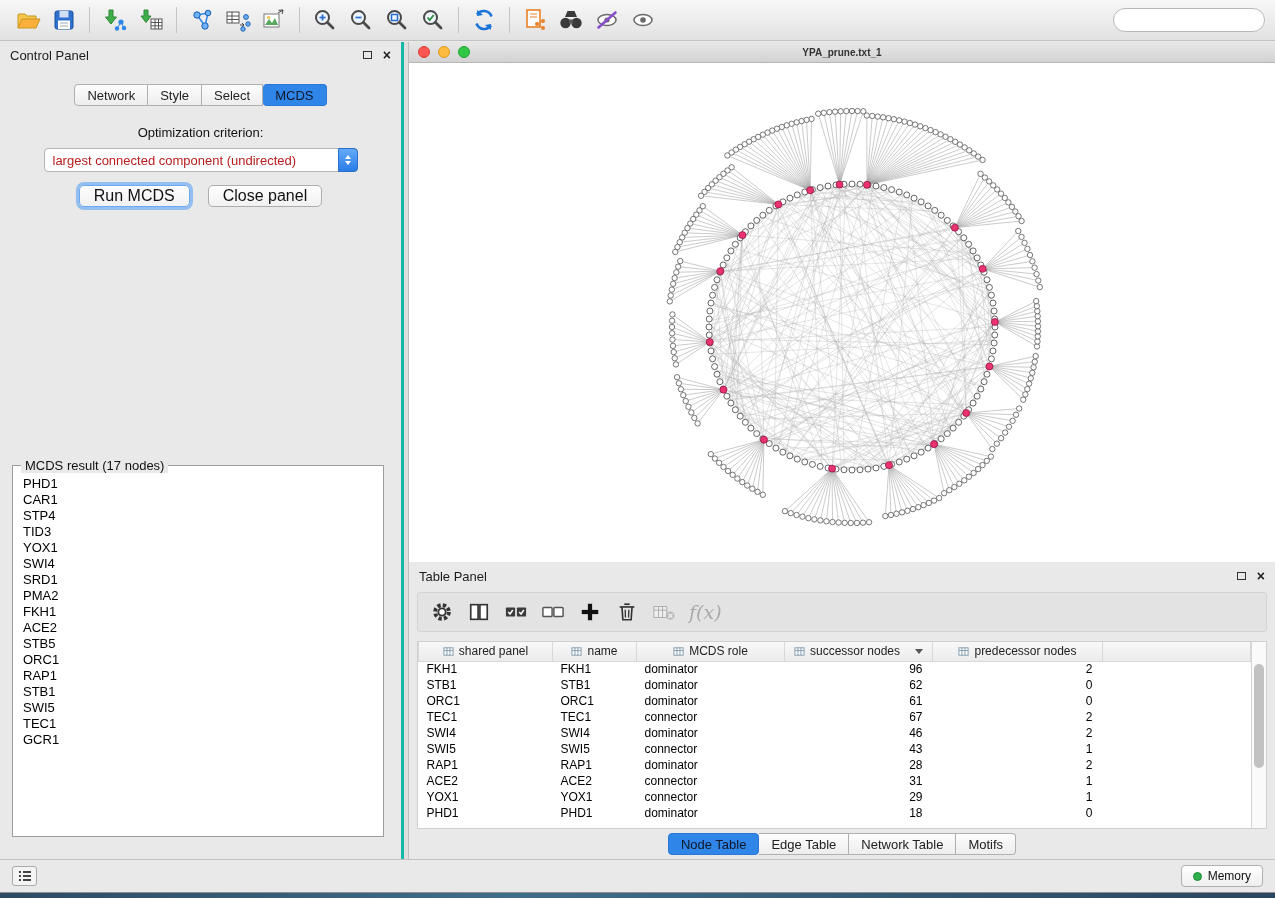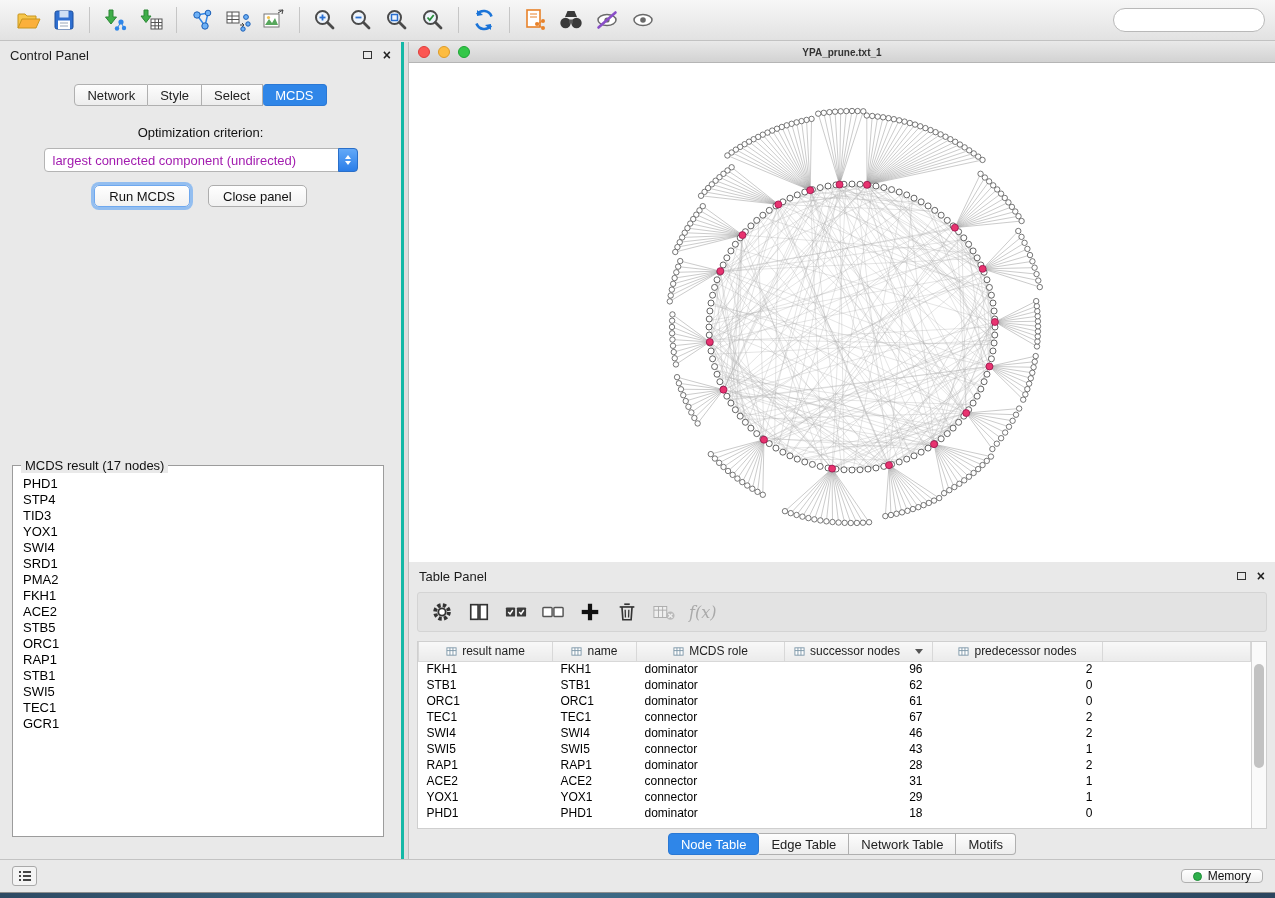--- a/index.html
+++ b/index.html
@@ -17,28 +17,28 @@
   
   .control-panel{position:absolute;left:0;top:42px;width:404px;bottom:33px;background:#e9e9e9;border-right:3px solid #14b8a6}
   .panel-header{height:26px;display:flex;align-items:center;padding:0 10px;font-size:13px;color:#1c1c1c}
   .win-icons{margin-left:auto;display:flex;gap:11px;align-items:center}
   .float-box{width:9px;height:8px;border:1.5px solid #333;display:inline-block}
   .close-x{font-size:14px;font-weight:bold;color:#222;line-height:1}
   .cp-tabs{display:flex;justify-content:center;margin-top:16px}
   .seg-tab{font-size:13px;padding:0 12px;border:1px solid #b0b0b0;border-left:none;background:linear-gradient(#fdfdfd,#ededed);color:#222;height:22px;display:flex;align-items:center}
   .seg-tab.first{border-left:1px solid #b0b0b0;border-radius:4px 0 0 4px}
   .seg-tab.last{border-radius:0 4px 4px 0}
-  .seg-tab.active{background:#2f86e8;border-color:#2a78d4;color:#ffffff;border-radius:4px}
+  .seg-tab.active{background:#2f86e8;border-color:#2a78d4;color:#0f172a;border-radius:4px}
   .opt-label{margin-top:19px;text-align:center;font-size:13px;color:#111}
-  .dropdown{margin:8px auto 0;width:314px;height:24px;background:#fff;border:1px solid #b4b4b4;border-radius:4px;display:flex;align-items:center;position:relative;font-size:13px;padding-left:8px;color:#a21caf}
+  .dropdown{margin:8px auto 0;width:314px;height:24px;background:#fff;border:1px solid #b4b4b4;border-radius:4px;display:flex;align-items:center;position:relative;font-size:13px;padding-left:8px;color:#b91c1c}
   .dd-cap{position:absolute;right:-1px;top:-1px;height:24px;width:20px;border-radius:0 4px 4px 0;background:linear-gradient(#63a9f8,#2a7de8);display:flex;flex-direction:column;align-items:center;justify-content:center;gap:2px;border:1px solid #2a6fc9}
   .tri-up{width:0;height:0;border-left:3.5px solid transparent;border-right:3.5px solid transparent;border-bottom:4px solid #fff}
   .tri-down{width:0;height:0;border-left:3.5px solid transparent;border-right:3.5px solid transparent;border-top:4px solid #fff}
   .btn-row{display:flex;justify-content:center;gap:18px;margin-top:13px}
-  .push-btn{font-size:13px;height:22px;padding:0 14px;background:linear-gradient(#ffffff,#f1f1f1);border:1px solid #adadad;border-radius:5px;color:#111;display:flex;align-items:center;cursor:default}
+  .push-btn{font-size:16px;height:22px;padding:0 14px;background:linear-gradient(#ffffff,#f1f1f1);border:1px solid #adadad;border-radius:5px;color:#111;display:flex;align-items:center;cursor:default}
   .push-btn.focused{box-shadow:0 0 0 3px rgba(77,155,245,.55);border-color:#6ea8ef}
   .result-box{position:absolute;left:12px;top:423px;width:372px;height:372px;border:1px solid #9c9c9c;background:#fff}
   .result-legend{position:absolute;top:-8px;left:8px;background:#e9e9e9;padding:0 4px;font-size:13px;color:#111}
   .result-list{position:absolute;left:2px;right:2px;top:4px;bottom:2px;overflow:hidden;padding:6px 8px;font-size:13px;line-height:16px;color:#000}
 
   
   .v-splitter{position:absolute;left:404px;top:42px;width:5px;bottom:33px;background:#dedede;border-right:1px solid #bdbdbd}
 
   
   .net-frame{position:absolute;left:409px;top:42px;width:866px;height:520px;background:#fff}
@@ -47,38 +47,38 @@
   .light{width:12px;height:12px;border-radius:50%}
   .light.red{background:#fc5753;border:1px solid #df3e3a}
   .light.yellow{background:#fdbc40;border:1px solid #de9b27}
   .light.green{background:#33c748;border:1px solid #1da534}
   .net-canvas{position:absolute;left:0;top:21px;right:0;bottom:0;background:#fff}
 
   
   .table-panel{position:absolute;left:409px;top:563px;right:0;bottom:33px;background:#e9e9e9}
   .tp-toolbar{margin:3px 8px 0;height:40px;display:flex;align-items:center;gap:13px;background:#e3e3e3;border:1px solid #d4d4d4;border-radius:3px;padding:0 12px}
   .tp-ico{width:24px;height:24px;display:flex;align-items:center;justify-content:center}
-  .fx{font-family:"DejaVu Serif",serif;font-style:italic;font-size:16px;color:#a9a9a9}
+  .fx{font-family:"DejaVu Serif",serif;font-style:italic;font-size:19px;color:#a9a9a9}
   .dim{opacity:.45}
   .tp-table-wrap{position:absolute;left:8px;right:8px;top:78px;bottom:30px;background:#fff;border:1px solid #cfcfcf;display:flex;overflow:hidden}
   .tp-table{flex:1}
   table{border-collapse:collapse;table-layout:fixed;width:100%;font-size:12px}
   th{height:19px;background:linear-gradient(#f8f8f8,#ebebeb);border:1px solid #d8d8d8;border-top:none;font-weight:normal;color:#222;padding:0}
   th .hwrap{display:flex;align-items:center;justify-content:center;gap:5px;white-space:nowrap}
   td{height:16px;padding:0 8px;color:#000;white-space:nowrap;overflow:hidden}
   td.num{text-align:right;padding-right:10px}
   .sort-down{width:0;height:0;border-left:4px solid transparent;border-right:4px solid transparent;border-top:5px solid #555;margin-left:10px}
   .vscroll{width:15px;border-left:1px solid #d5d5d5;background:#fafafa;position:relative}
   .vthumb{position:absolute;left:2px;right:2px;top:22px;height:104px;background:#c2c2c2;border-radius:6px}
   .tp-tabs{position:absolute;bottom:4px;left:0;right:0;display:flex;justify-content:center}
 
   
   .status-bar{position:absolute;left:0;bottom:0;right:0;height:33px;background:#e9e9e9;border-top:1px solid #c3c3c3;display:flex;align-items:center;padding:0 12px}
   .menu-btn{width:25px;height:20px;border:1px solid #a9a9a9;border-radius:3px;background:#f4f4f4;display:flex;align-items:center;justify-content:center}
-  .memory-btn{margin-left:auto;height:14px;border:1px solid #b0b0b0;border-radius:4px;background:linear-gradient(#fff,#efefef);display:flex;align-items:center;gap:6px;padding:0 11px;font-size:12px;color:#111}
+  .memory-btn{margin-left:auto;height:22px;border:1px solid #b0b0b0;border-radius:4px;background:linear-gradient(#fff,#efefef);display:flex;align-items:center;gap:6px;padding:0 11px;font-size:12px;color:#111}
   .mem-dot{width:9px;height:9px;border-radius:50%;background:#2daf4a;border:1px solid #1d8c36}
 </style>
 </head>
 <body>
 
 <div class="app">
 
   <div class="toolbar">
     <div class="tb-btn">
       <svg width="26" height="26" viewBox="0 0 26 26">
@@ -252,20 +252,21 @@
       </span>
     </div>
     <div class="btn-row">
       <div class="push-btn focused">Run MCDS</div>
       <div class="push-btn">Close panel</div>
     </div>
     <div class="result-box">
       <span class="result-legend">MCDS result (17 nodes)</span>
       <div class="result-list">
         <div>PHD1</div>
+        <div>CAR1</div>
         <div>STP4</div>
         <div>TID3</div>
         <div>YOX1</div>
         <div>SWI4</div>
         <div>SRD1</div>
         <div>PMA2</div>
         <div>FKH1</div>
         <div>ACE2</div>
         <div>STB5</div>
         <div>ORC1</div>
@@ -1174,21 +1175,21 @@
           <thead>
             <tr>
               <th>
                   <div class="hwrap">
                 <svg width="11" height="11" viewBox="0 0 12 12">
                       <rect x="1" y="2" width="10" height="8" fill="#fff" stroke="#7d97a8"></rect>
                       <line x1="1" y1="5" x2="11" y2="5" stroke="#7d97a8"></line>
                       <line x1="4.3" y1="2" x2="4.3" y2="10" stroke="#7d97a8"></line>
                       <line x1="7.6" y1="2" x2="7.6" y2="10" stroke="#7d97a8"></line>
                     </svg>
-                <span>result name</span>
+                <span>shared panel</span>
                   </div>
                 </th>
               <th>
                   <div class="hwrap">
                 <svg width="11" height="11" viewBox="0 0 12 12">
                       <rect x="1" y="2" width="10" height="8" fill="#fff" stroke="#7d97a8"></rect>
                       <line x1="1" y1="5" x2="11" y2="5" stroke="#7d97a8"></line>
                       <line x1="4.3" y1="2" x2="4.3" y2="10" stroke="#7d97a8"></line>
                       <line x1="7.6" y1="2" x2="7.6" y2="10" stroke="#7d97a8"></line>
                     </svg>

